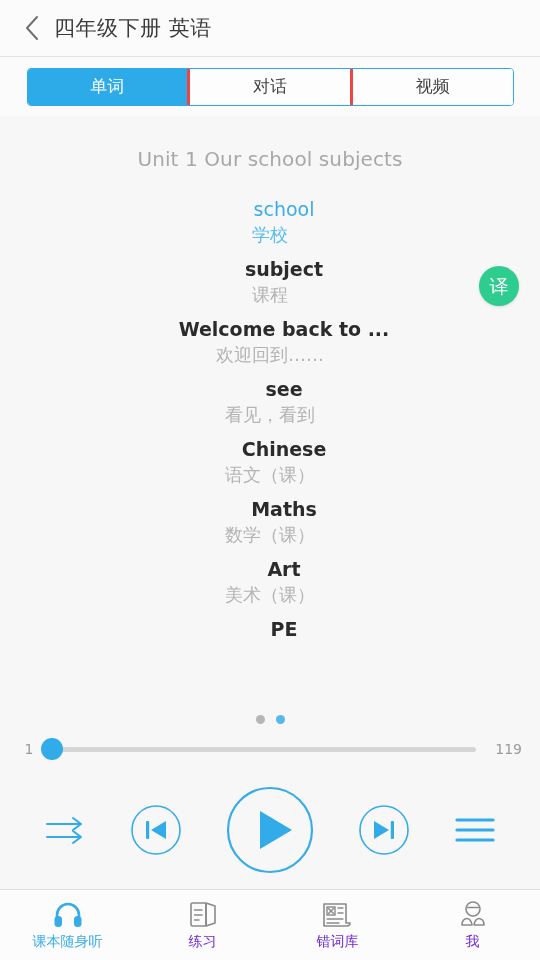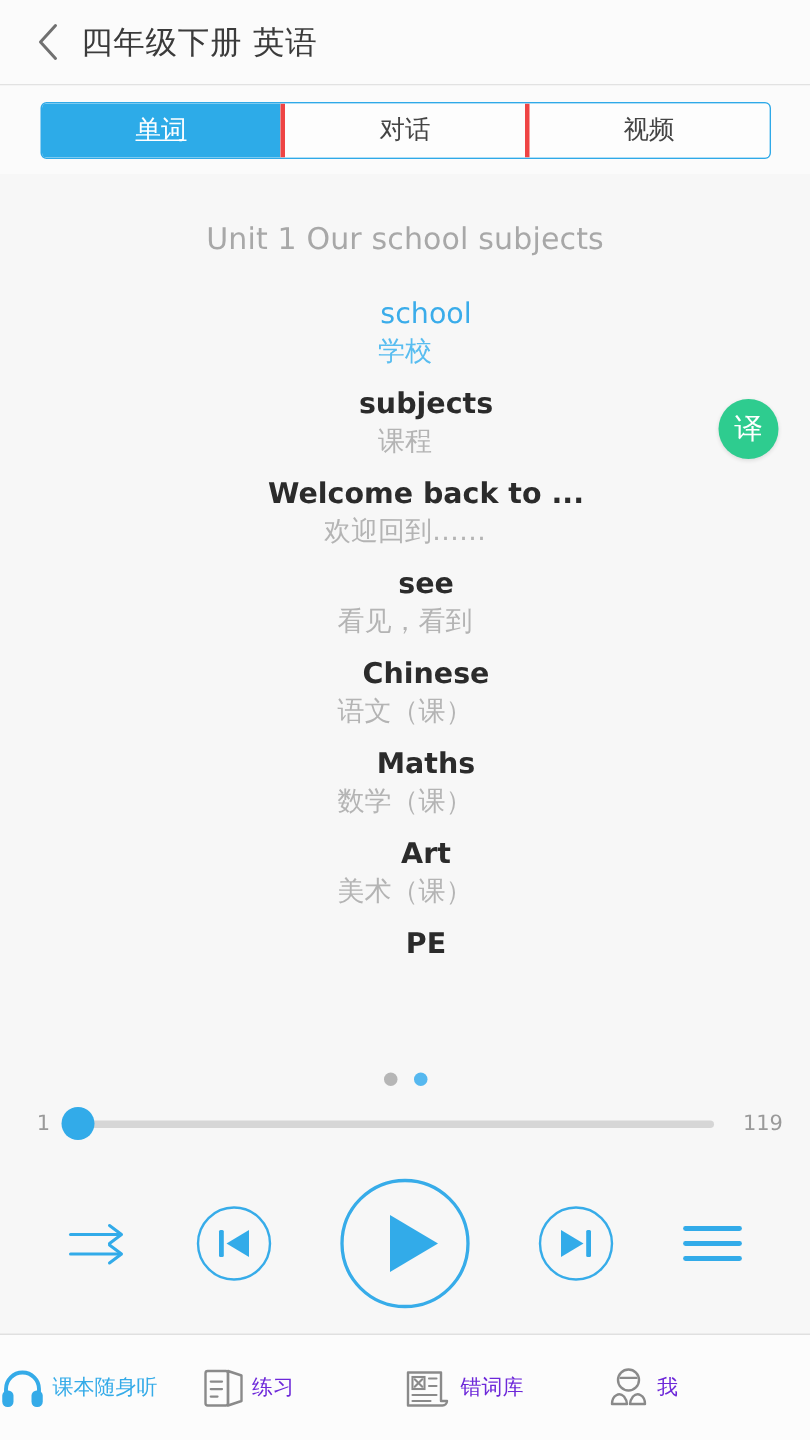--- a/index.html
+++ b/index.html
@@ -32,21 +32,21 @@
     width:487px; height:38px; display:flex;
     border:1px solid #2fa9e8; border-radius:4px; overflow:hidden; background:#fff;
   }
   .tab {
     flex:1; display:flex; align-items:center; justify-content:center;
     font-size:17px; color:#444; background:#fdfdfd;
     border-left:3px solid #ef4444;
     font-family:"DejaVu Sans","Liberation Sans",sans-serif;
   }
   .tab:first-child { border-left:none; }
-  .tab.active { background:#2dabe8; color:#ffffff; border-left:none;text-decoration:underline; }
+  .tab.active { background:#2dabe8; color:#ffffff; border-left:none; }
 
   
   .content { flex:1 1 auto; position:relative; overflow:hidden; background:#f7f7f7; }
   .translate-fab {
     position:absolute; top:150px; right:21px;
     width:40px; height:40px; border-radius:50%;
     background:#2ecc8f; color:#fff;
     display:flex; align-items:center; justify-content:center;
     font-size:19px; line-height:1;
     font-family:"DejaVu Sans","Liberation Sans",sans-serif;
@@ -97,21 +97,21 @@
     padding:0 22px; background:#f7f7f7;
   }
   .ctrl { display:flex; align-items:center; justify-content:center; }
 
   
   .bottomnav {
     flex:0 0 71px; display:flex; background:#fcfcfc;
     border-top:1px solid #e0e0e0;
   }
   .navitem {
-    flex:1; display:flex; flex-direction:row; align-items:center; justify-content:flex-start; gap:5px;
+    flex:1; display:flex; flex-direction:column; align-items:center; justify-content:center; gap:5px;
   }
   .navicon { height:28px; display:flex; align-items:flex-end; justify-content:center; }
   .navlabel {
     font-size:14px; color:#6d28d9;
     font-family:"DejaVu Sans","Liberation Sans",sans-serif;
   }
   .navitem.active .navlabel { color:#35abe8; }
 </style>
 </head>
 <body>
@@ -144,21 +144,21 @@
     </div>
 
     <div class="wordlist">
       <div class="unit-title">Unit 1 Our school subjects</div>
 
       <div class="word-item active">
         <div class="word-en">school</div>
         <div class="word-cn">学校</div>
       </div>
       <div class="word-item">
-        <div class="word-en">subjects</div>
+        <div class="word-en">subject</div>
         <div class="word-cn">课程</div>
       </div>
       <div class="word-item">
         <div class="word-en">Welcome back to ...</div>
         <div class="word-cn">欢迎回到……</div>
       </div>
       <div class="word-item">
         <div class="word-en">see</div>
         <div class="word-cn">看见，看到</div>
       </div>

